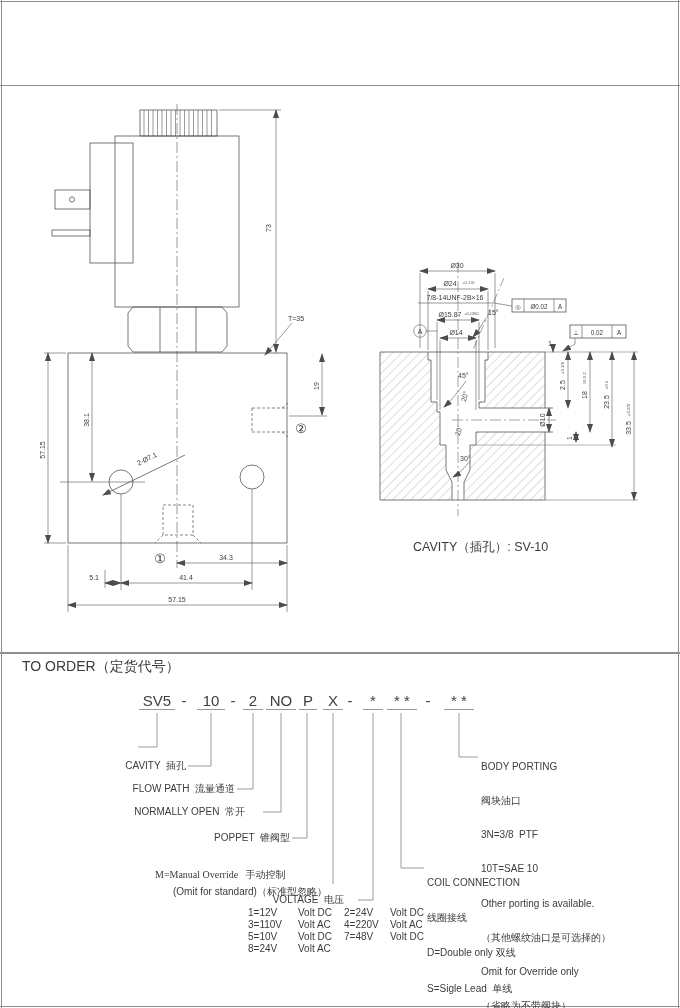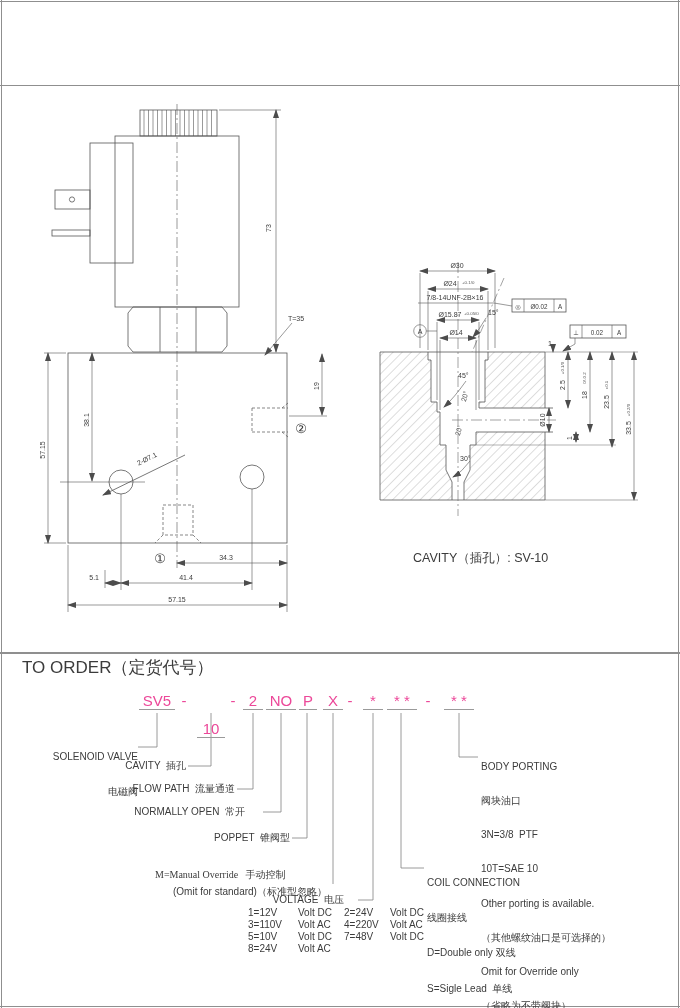--- a/index.html
+++ b/index.html
@@ -6,25 +6,25 @@
   .page{position:relative;width:680px;height:1008px;background:#fff;overflow:hidden;
         font-family:"Liberation Sans",sans-serif;color:#3b3b3b;}
   .border-line{position:absolute;background:#8f8f8f;}
   svg{position:absolute;left:0;top:0;}
   svg text{font-family:"Liberation Sans",sans-serif;fill:#3b3b3b;font-size:7px;}
   svg text.tol{font-size:4.4px;fill:#555;}
   svg text.circnum{font-size:13px;}
   svg text.gdt{font-size:6.3px;}
   .t{position:absolute;white-space:pre;line-height:1.15;}
   .s10{font-size:10px;}
-  .s13{font-size:17px;}
-  .s12{font-size:12.5px;margin-top:11px;}
+  .s13{font-size:14px;}
+  .s12{font-size:12.5px;}
   .right{text-align:right;}
   .block{position:absolute;white-space:pre;font-size:10px;line-height:11.6px;}
-  .seg{position:absolute;font-size:15px;text-align:center;color:#ec4899;}
+  .seg{position:absolute;font-size:15px;text-align:center;color:#404040;}
   .seg.u{border-bottom:1.2px solid #9a9a9a;}
   .vrow{display:flex;}
   .vcell{font-size:10px;line-height:12px;white-space:pre;}
   .c1{width:50px;} .c2{width:46px;} .c3{width:46px;} .c4{width:44px;}
 </style>
 </head>
 <body>
 
 <div class="page">
 
@@ -249,37 +249,33 @@
       <path d="M459,713 L459,757 L478,757"></path>
     </g>
   </svg>
 
   <div class="t s12" style="left:413px;top:540px;">CAVITY（插孔）: SV-10</div>
   <div class="t s13" style="left:22px;top:658px;">TO ORDER（定货代号）</div>
 
   <div>
     <span class="seg u" style="left:139px;top:692px;width:36px;">SV5</span>
     <span class="seg" style="left:179px;top:692px;width:10px;">-</span>
-    <span class="seg u" style="left:197px;top:720px;width:28px;">10</span>
+    <span class="seg u" style="left:197px;top:692px;width:28px;">10</span>
     <span class="seg" style="left:228px;top:692px;width:10px;">-</span>
     <span class="seg u" style="left:243px;top:692px;width:20px;">2</span>
     <span class="seg u" style="left:266px;top:692px;width:30px;">NO</span>
     <span class="seg u" style="left:299px;top:692px;width:18px;">P</span>
     <span class="seg u" style="left:323px;top:692px;width:20px;">X</span>
     <span class="seg" style="left:345px;top:692px;width:10px;">-</span>
     <span class="seg u" style="left:363px;top:692px;width:20px;">*</span>
     <span class="seg u" style="left:387px;top:692px;width:30px;">* *</span>
     <span class="seg" style="left:423px;top:692px;width:10px;">-</span>
     <span class="seg u" style="left:444px;top:692px;width:30px;">* *</span>
   </div>
 
-  <div class="t s10 right" style="left:30px;top:728px;width:108px;">
-    <div>SOLENOID VALVE</div>
-    <div>电磁阀</div>
-  </div>
   <div class="t s10 right" style="left:60px;top:760px;width:126px;">CAVITY  插孔</div>
   <div class="t s10 right" style="left:60px;top:783px;width:175px;">FLOW PATH  流量通道</div>
   <div class="t s10 right" style="left:44px;top:806px;width:201px;">NORMALLY OPEN  常开</div>
   <div class="t s10 right" style="left:60px;top:832px;width:230px;">POPPET  锥阀型</div>
   <div class="t s10" style="left:155px;top:869px;font-family:Liberation Serif, serif;">M=Manual Override   手动控制</div>
   <div class="t s10" style="left:155px;top:886px;margin-left:18px;">(Omit for standard)（标准型忽略）</div>
   <div class="t s10 right" style="left:188px;top:894px;width:156px;">VOLTAGE  电压</div>
 
   <div style="position:absolute;left:248px;top:907px;">
     <div class="vrow">

